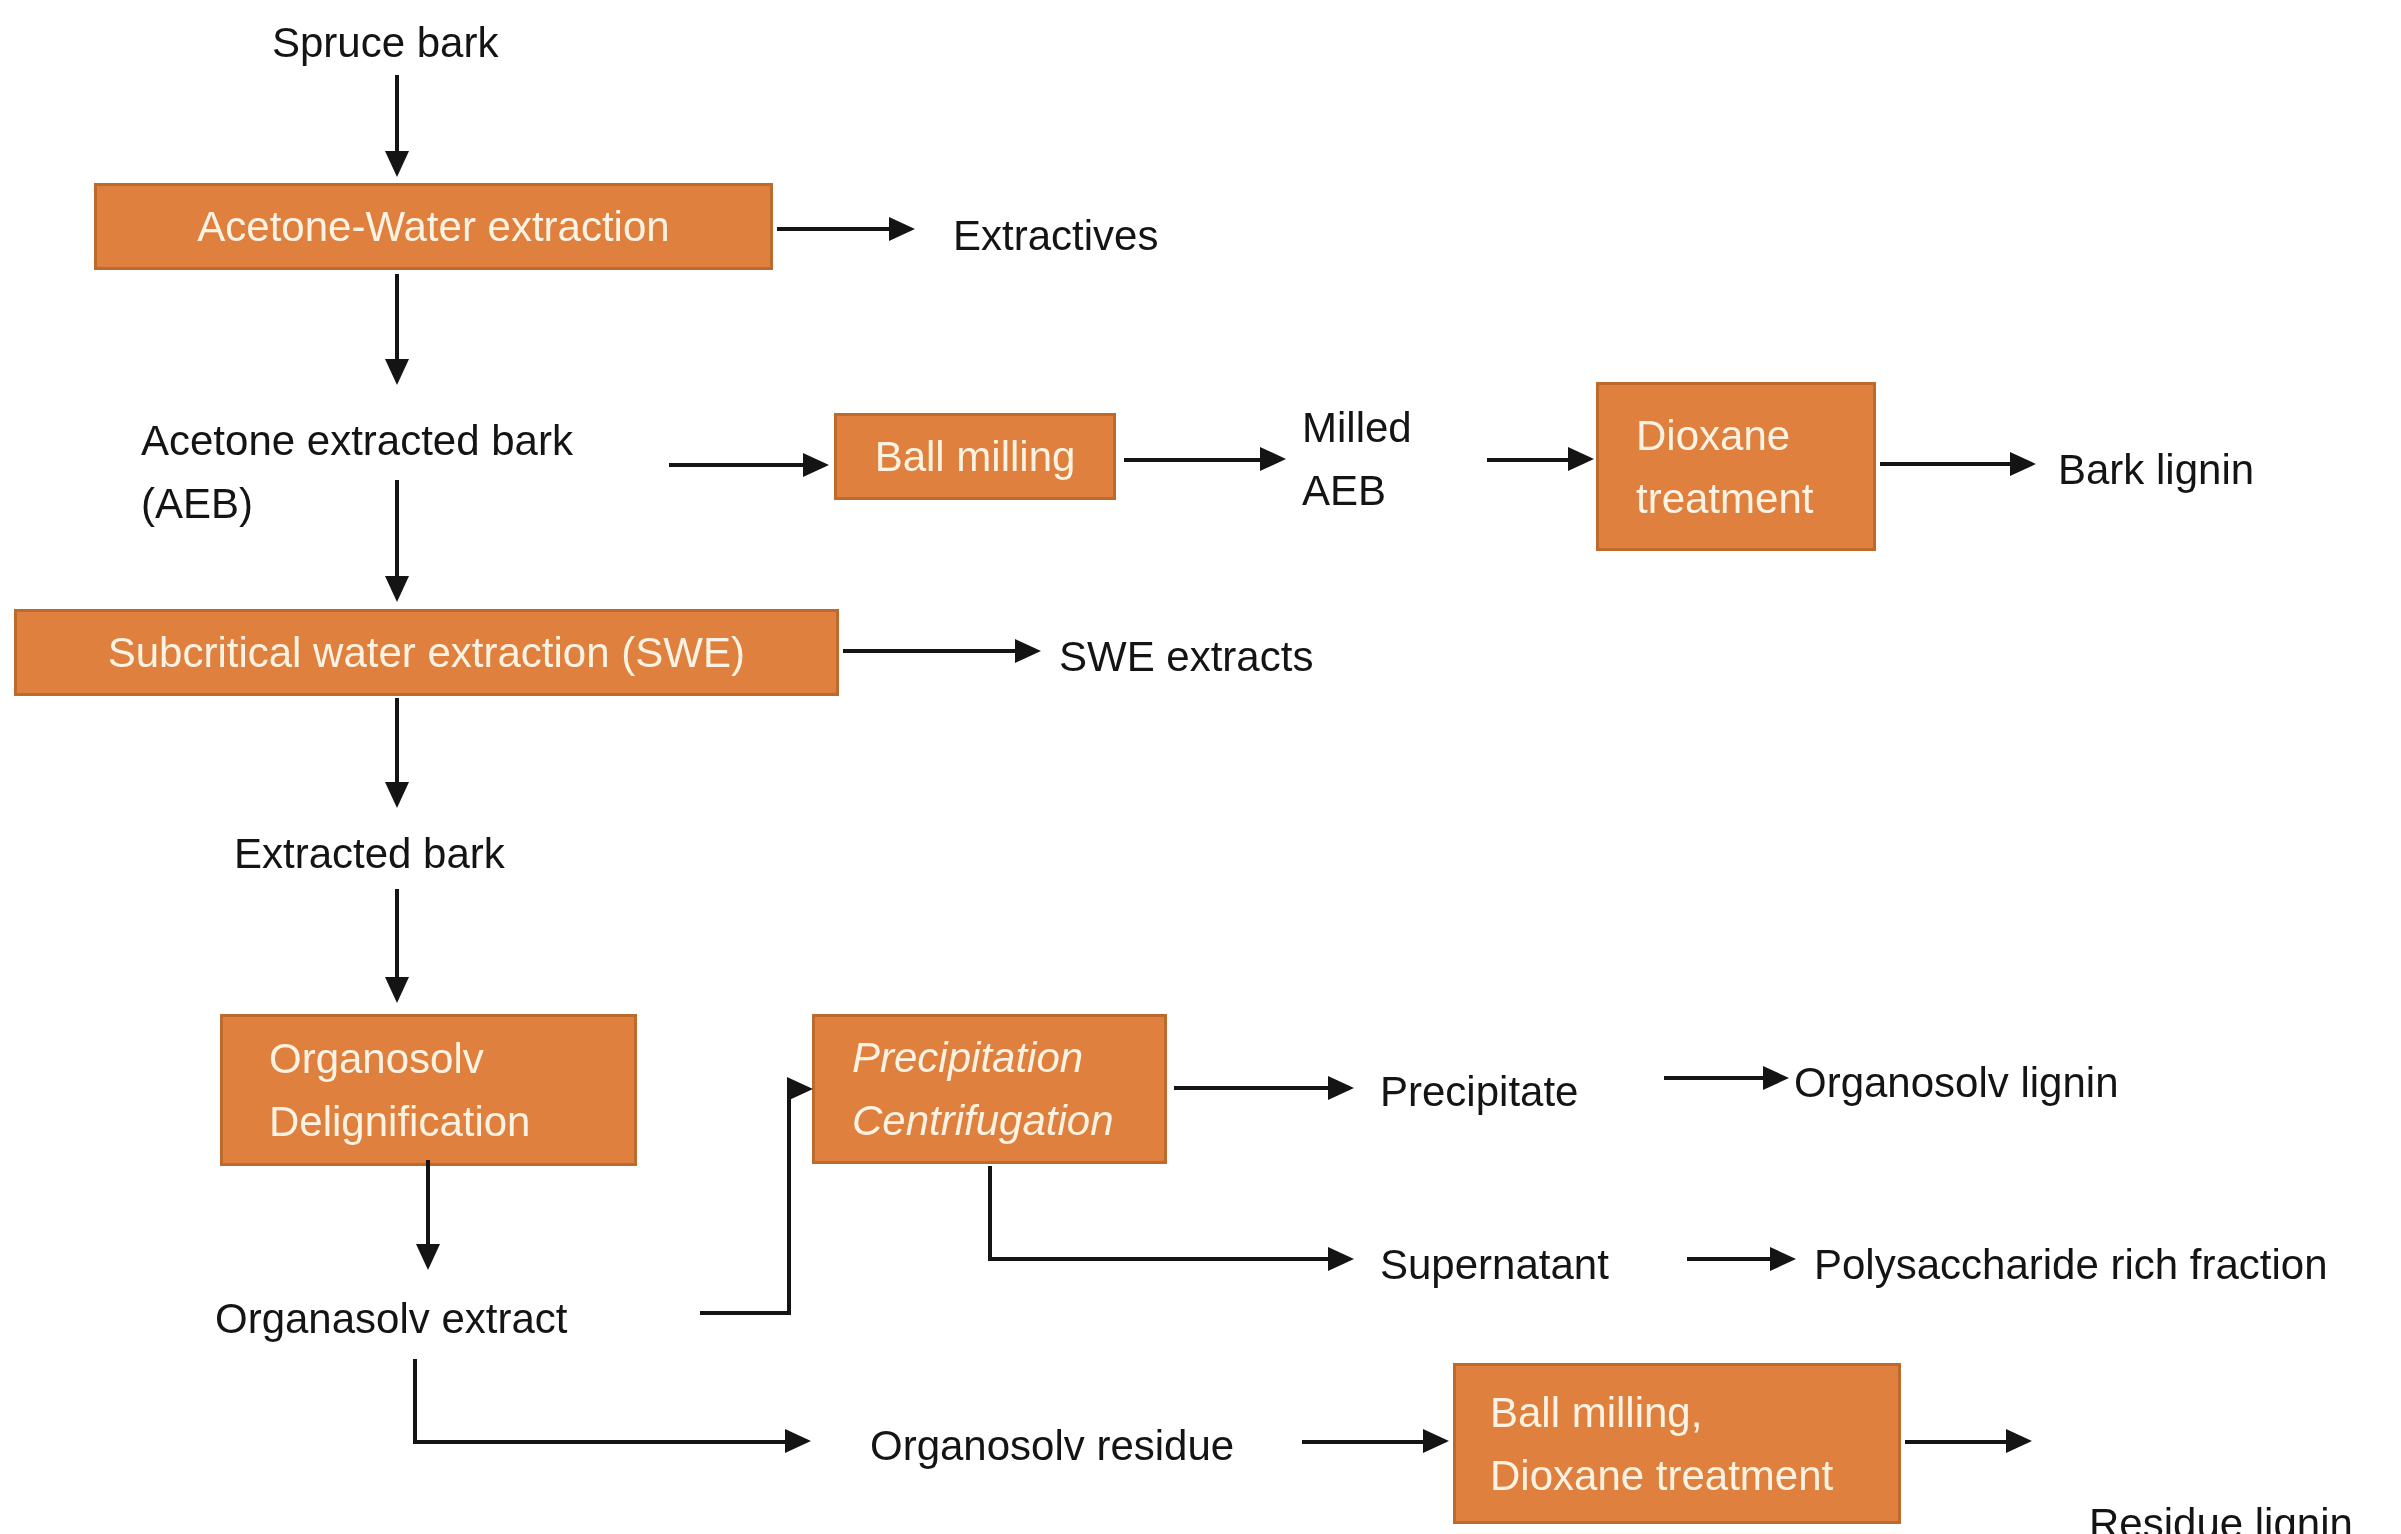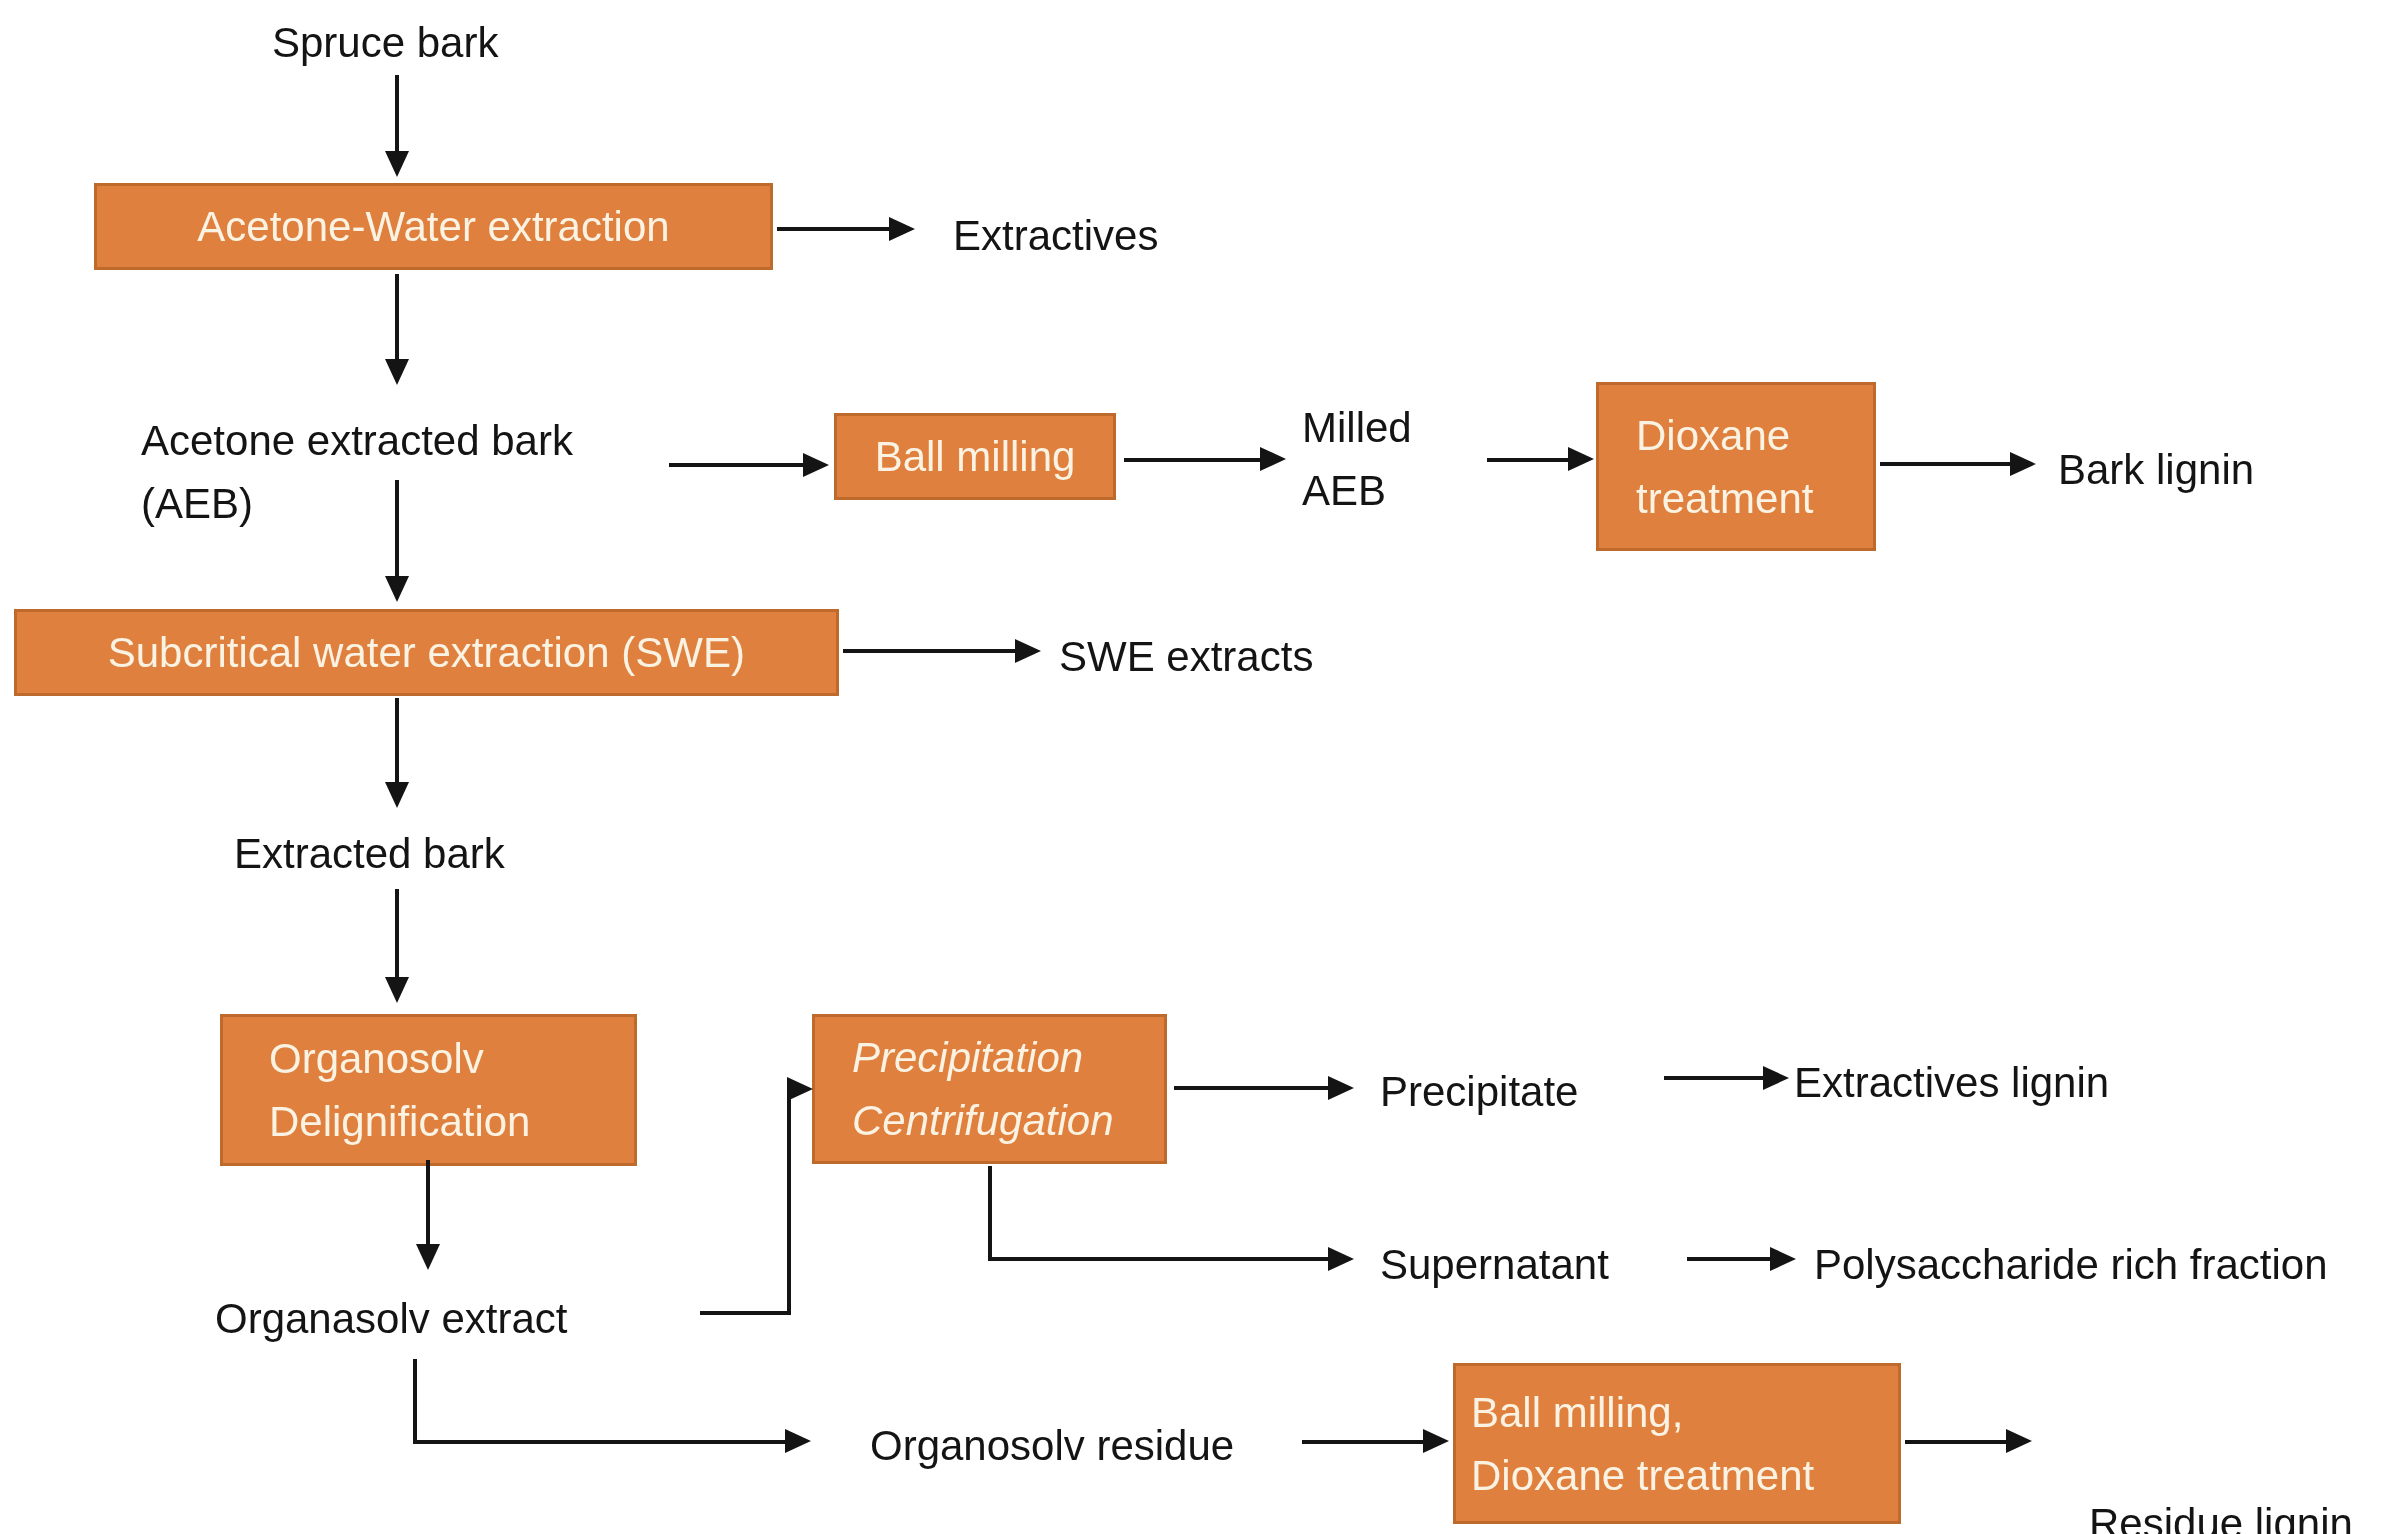--- a/index.html
+++ b/index.html
@@ -45,36 +45,36 @@
   <div class="label" style="left:953px; top:204px;">Extractives</div>
   <div class="label" style="left:141px; top:409px;">Acetone extracted bark
 (AEB)</div>
   <div class="label" style="left:1302px; top:396px;">Milled
 AEB</div>
   <div class="label" style="left:2058px; top:438px;">Bark lignin</div>
   <div class="label" style="left:1059px; top:625px;">SWE extracts</div>
   <div class="label" style="left:234px; top:822px;">Extracted bark</div>
   <div class="label" style="left:215px; top:1287px;">Organasolv extract</div>
   <div class="label" style="left:1380px; top:1060px;">Precipitate</div>
-  <div class="label" style="left:1794px; top:1051px;">Extractives lignin</div>
+  <div class="label" style="left:1794px; top:1051px;">Organosolv lignin</div>
   <div class="label" style="left:1380px; top:1233px;">Supernatant</div>
   <div class="label" style="left:1814px; top:1233px;">Polysaccharide rich fraction</div>
   <div class="label" style="left:870px; top:1414px;">Organosolv residue</div>
   <div class="label" style="left:2048px; top:1492px;margin-left:41px;">Residue lignin</div>
 
   <div class="box center" style="left:94px; top:183px; width:679px; height:87px;">Acetone-Water extraction</div>
   <div class="box center" style="left:834px; top:413px; width:282px; height:87px;">Ball milling</div>
   <div class="box leftpad" style="left:1596px; top:382px; width:280px; height:169px; padding-left:37px;">Dioxane
 treatment</div>
   <div class="box center" style="left:13.8px; top:609px; width:825px; height:87px;">Subcritical water extraction (SWE)</div>
   <div class="box leftpad" style="left:220px; top:1006px; width:417px; height:152px; padding-left:46px;margin-top:8px;">Organosolv
 Delignification</div>
   <div class="box leftpad" style="left:812px; top:1014px; width:355px; height:150px; padding-left:37px;font-style:italic;">Precipitation
 Centrifugation</div>
-  <div class="box leftpad" style="left:1453px; top:1363px; width:448px; height:161px; padding-left:15px;">Ball milling,
+  <div class="box leftpad" style="left:1453px; top:1363px; width:448px; height:161px; padding-left:34px;">Ball milling,
 Dioxane treatment</div>
 
   <div>
     <div class="vline" style="left:395px; top:75px; height:78px;"></div>
     <div class="head-d" style="left:385px; top:151px;"></div>
   </div>
 
   <div>
     <div class="hline" style="left:777px; top:227px; width:115px;"></div>
     <div class="head-r" style="left:889px; top:217px;"></div>

